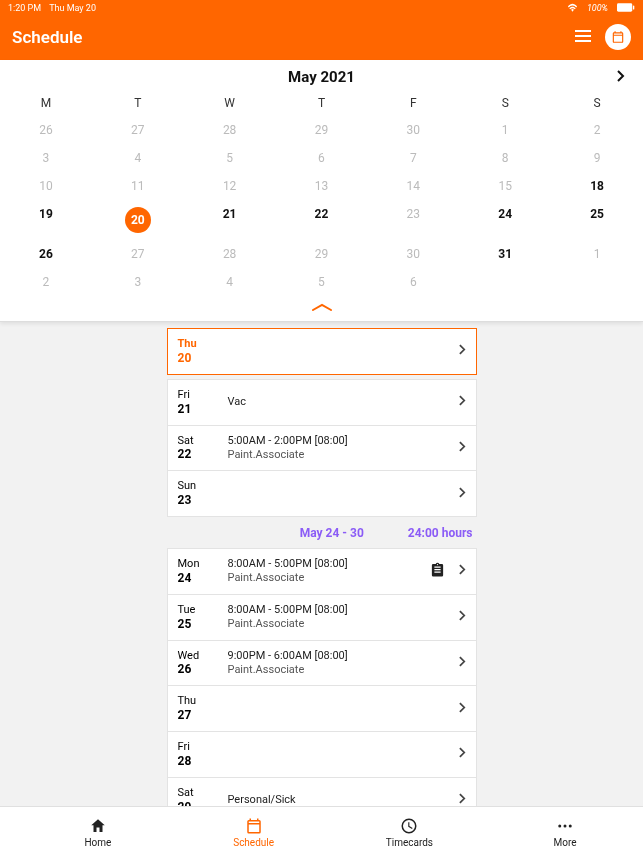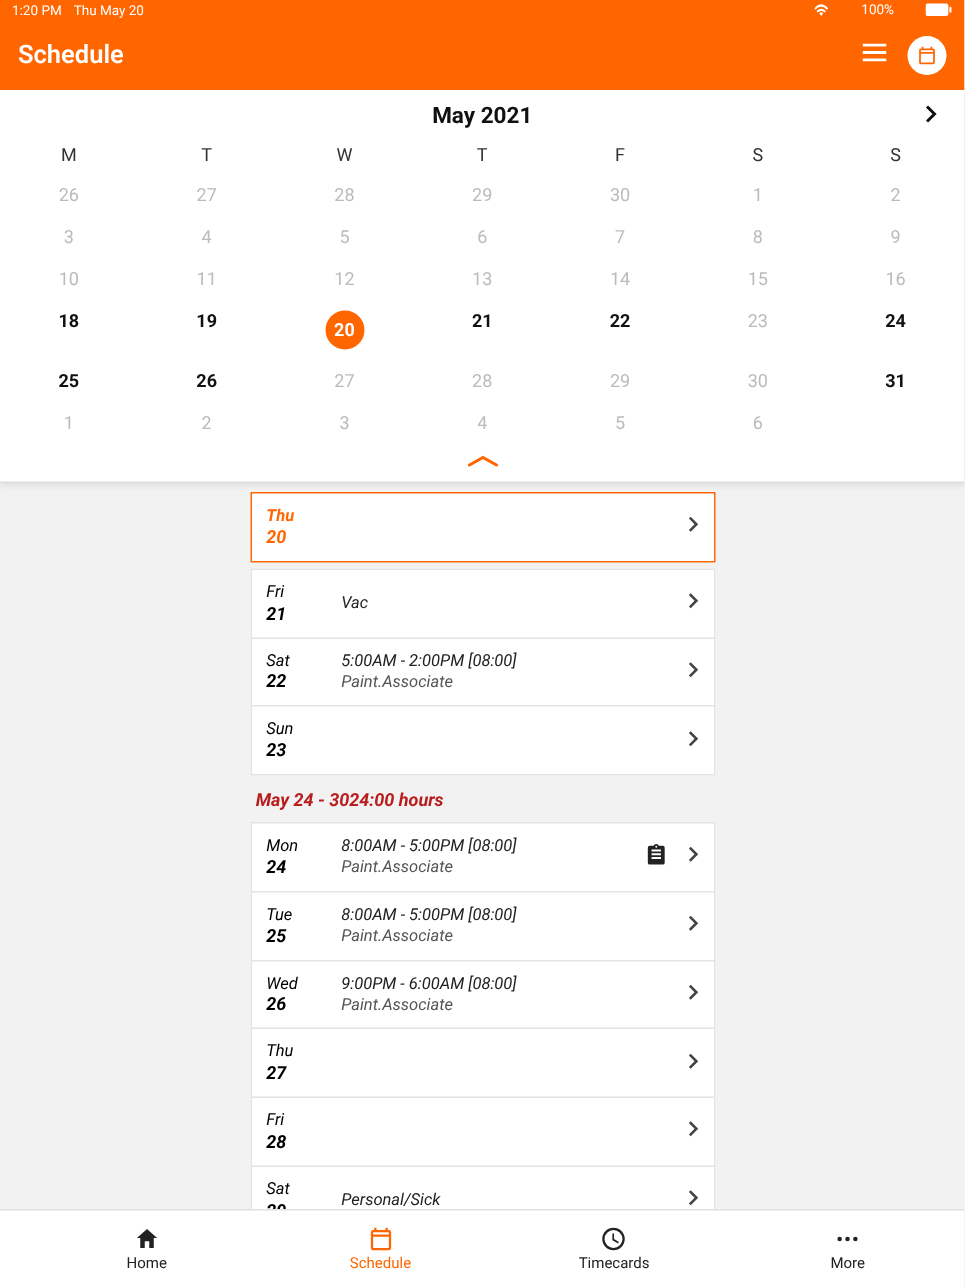--- a/index.html
+++ b/index.html
@@ -16,21 +16,21 @@
     height: 16px;
     background: #ff6600;
     display: flex;
     align-items: center;
     justify-content: space-between;
     padding: 0 8px;
     font-size: 9px;
     color: #fff;
   }
   .status-left { display:flex; gap:8px; }
-  .status-right { display:flex; align-items:flex-start; gap:21px; }
+  .status-right { display:flex; align-items:center; gap:9px;font-style:italic; }
   .wifi-icon, .battery-icon { display:inline-block; }
   
   .header {
     background: #ff6600;
     padding: 8px 12px 10px 12px;
     display:flex;
     align-items:center;
     justify-content:space-between;
   }
   .header-title { color:#fff; font-weight:600; font-size:17px; }
@@ -78,21 +78,20 @@
     align-items:center; justify-content:center;
   }
   .collapse-handle {
     text-align:center; padding:2px 0 4px 0;
   }
   .collapse-handle svg { width:22px; height:10px; }
   
   .schedule-area {
     width: 310px;
     margin: 6px auto 0 auto;
-    font-style: italic;
   }
   .day-card {
     background:#fff;
     border:1px solid #e3e3e3;
     display:flex;
     align-items:center;
     padding:8px 10px;
     cursor:pointer;
     position:relative;
     margin-bottom:-1px;
@@ -114,23 +113,24 @@
   .day-card .detail {
     flex:1;
     font-size:11px;
     color:#222;
     line-height:1.3;
   }
   .day-card .detail .line2 { color:#555; }
   .chev-r { color:#444; font-size:12px; margin-left:6px; }
   .clipboard-icon { margin-right:8px; color:#222; }
   .week-header {
-    display:flex; justify-content:flex-start;
-    font-size:12px; font-weight:700; color:#b91c1c;
+    display:flex; justify-content:flex-end;
+    font-size:12px; font-weight:700; color:#8b5cf6;
     padding:10px 4px 8px 4px;
+    gap:44px;
   }
   
   .tabbar {
     position:absolute; bottom:0; left:0; right:0;
     height:52px; background:#fff; border-top:1px solid #e0e0e0;
     display:flex;
     padding-left:20px;
   }
   .tab {
     flex:1; display:flex; flex-direction:column; align-items:center; justify-content:center;
@@ -213,21 +213,20 @@
       <div class="cal-cell"><span>6</span></div>
       <div class="cal-cell"><span>7</span></div>
       <div class="cal-cell"><span>8</span></div>
       <div class="cal-cell"><span>9</span></div>
       <div class="cal-cell"><span>10</span></div>
       <div class="cal-cell"><span>11</span></div>
       <div class="cal-cell"><span>12</span></div>
       <div class="cal-cell"><span>13</span></div>
       <div class="cal-cell"><span>14</span></div>
       <div class="cal-cell"><span>15</span></div>
-      <div class="cal-cell"><span>16</span></div>
       <div class="cal-cell in-month bold"><span>18</span></div>
       <div class="cal-cell in-month bold"><span>19</span></div>
       <div class="cal-cell in-month bold today"><span>20</span></div>
       <div class="cal-cell in-month bold"><span>21</span></div>
       <div class="cal-cell in-month bold"><span>22</span></div>
       <div class="cal-cell"><span>23</span></div>
       <div class="cal-cell in-month bold"><span>24</span></div>
       <div class="cal-cell in-month bold"><span>25</span></div>
       <div class="cal-cell in-month bold"><span>26</span></div>
       <div class="cal-cell"><span>27</span></div>

